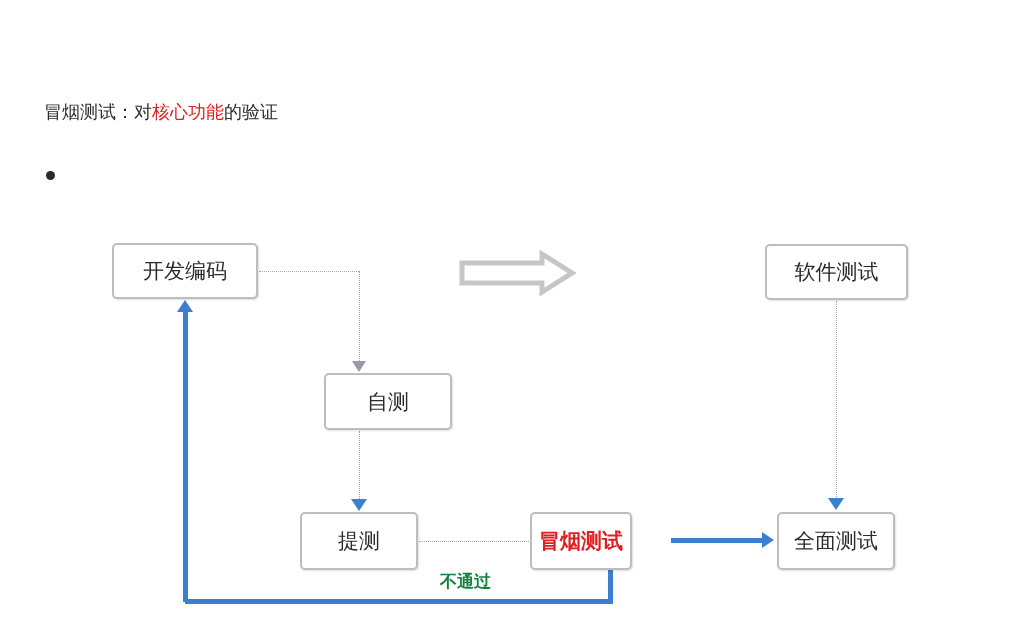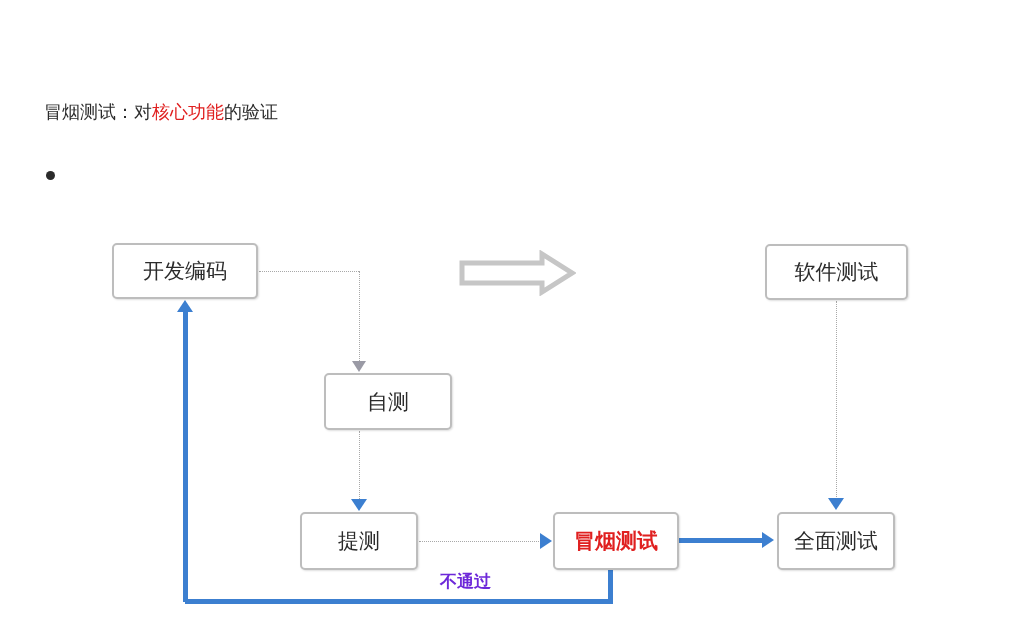--- a/index.html
+++ b/index.html
@@ -113,21 +113,21 @@
   .ah-down-gray {
     border-left: 7px solid transparent;
     border-right: 7px solid transparent;
     border-top: 11px solid #9a9aa5;
   }
 
   .edge-label {
     position: absolute;
     font-size: 17px;
     font-weight: bold;
-    color: #6d28d9;
+    color: #15803d;
     white-space: nowrap;
     z-index: 4;
   }
 
   .block-arrow {
     position: absolute;
     z-index: 1;
   }
 </style>
 </head>
@@ -174,21 +174,21 @@
   </div>
 
   <div class="node" style="left:300px; top:373px; width:128px; height:57px;margin-left:24px;">
     <span>自测</span>
   </div>
 
   <div class="node" style="left:300px; top:512px; width:118px; height:58px;">
     <span>提测</span>
   </div>
 
-  <div class="node accent" style="left:553px; top:512px; width:126px; height:58px;">
+  <div class="node accent" style="left:530px; top:512px; width:102px; height:58px;">
     <span>冒烟测试</span>
   </div>
 
   <div class="node" style="left:765px; top:244px; width:143px; height:56px;">
     <span>软件测试</span>
   </div>
 
   <div class="node" style="left:777px; top:512px; width:118px; height:58px;">
     <span>全面测试</span>
   </div>

